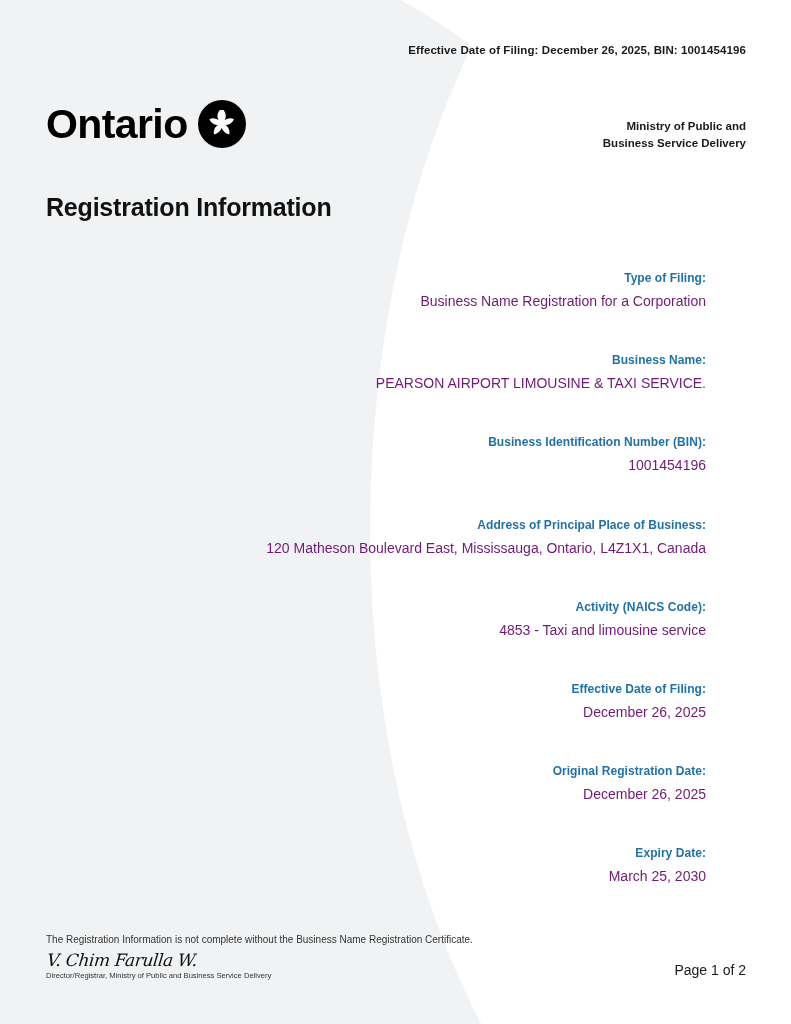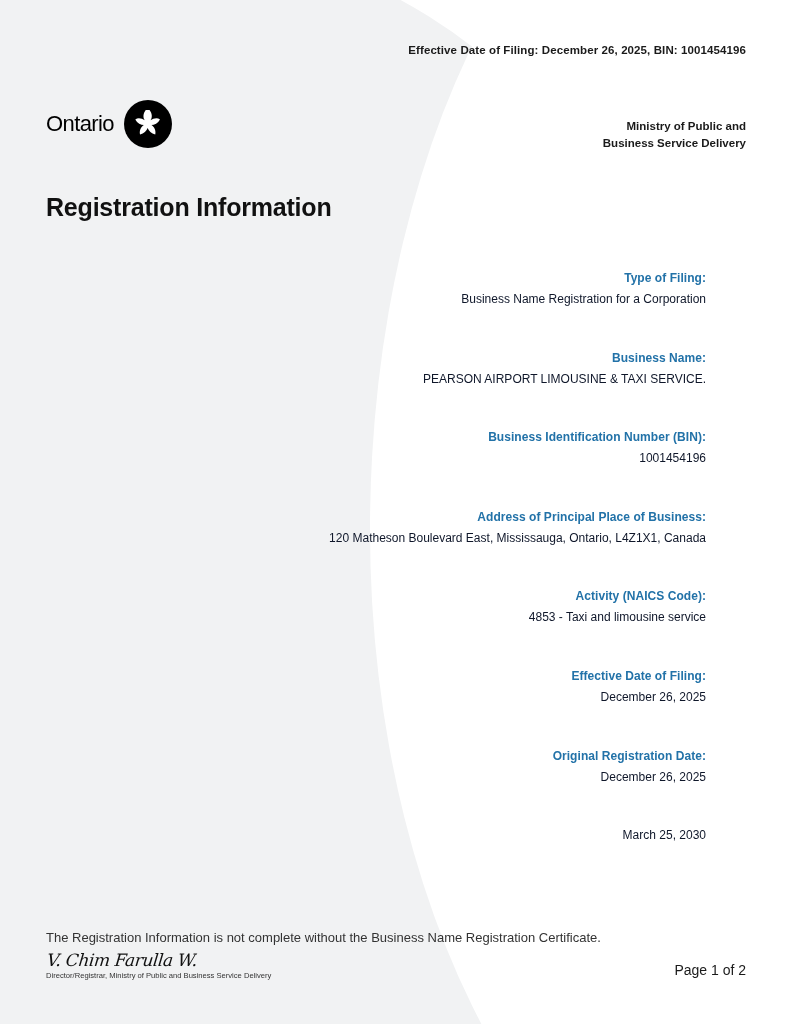--- a/index.html
+++ b/index.html
@@ -54,22 +54,22 @@
     letter-spacing: 0.1px;
   }
   .logo-row {
     position: absolute;
     top: 100px;
     left: 46px;
     display: flex;
     align-items: center;
   }
   .logo-word {
-    font-size: 22px;
-    font-weight: normal;
+    font-size: 41px;
+    font-weight: bold;
     color: #000000;
     letter-spacing: -0.6px;
     line-height: 1;
   }
   .trillium {
     width: 48px;
     height: 48px;
     border-radius: 50%;
     background: #000000;
     margin-left: 10px;
@@ -107,32 +107,32 @@
   .field { margin-bottom: 43px; }
   .field:last-child { margin-bottom: 0; }
   .field-label {
     font-size: 12px;
     color: #2272a8;
     font-weight: bold;
     margin-bottom: 7px;
     letter-spacing: 0.05px;
   }
   .field-value {
-    font-size: 12px;
-    color: #0f172a;
+    font-size: 14px;
+    color: #701a75;
     line-height: 1.3;
   }
   .footer {
     position: absolute;
     left: 46px;
     bottom: 44px;
     width: 700px;
   }
   .footer-note {
-    font-size: 13px;
+    font-size: 10px;
     color: #333333;
     line-height: 1.5;
   }
   .signature {
     font-family: "DejaVu Serif", serif;
     font-style: italic;
     font-size: 17px;
     color: #111111;
     margin-top: 3px;
     margin-bottom: 1px;
@@ -212,20 +212,21 @@
         <div class="field-label">Effective Date of Filing:</div>
         <div class="field-value">December 26, 2025</div>
       </div>
 
       <div class="field">
         <div class="field-label">Original Registration Date:</div>
         <div class="field-value">December 26, 2025</div>
       </div>
 
       <div class="field">
+        <div class="field-label">Expiry Date:</div>
         <div class="field-value">March 25, 2030</div>
       </div>
 
     </div>
 
     <div class="footer">
       <div class="footer-note">The Registration Information is not complete without the Business Name Registration Certificate.</div>
       <div class="signature">V. Chim Farulla W.</div>
       <div class="footer-role">Director/Registrar, Ministry of Public and Business Service Delivery</div>
     </div>

